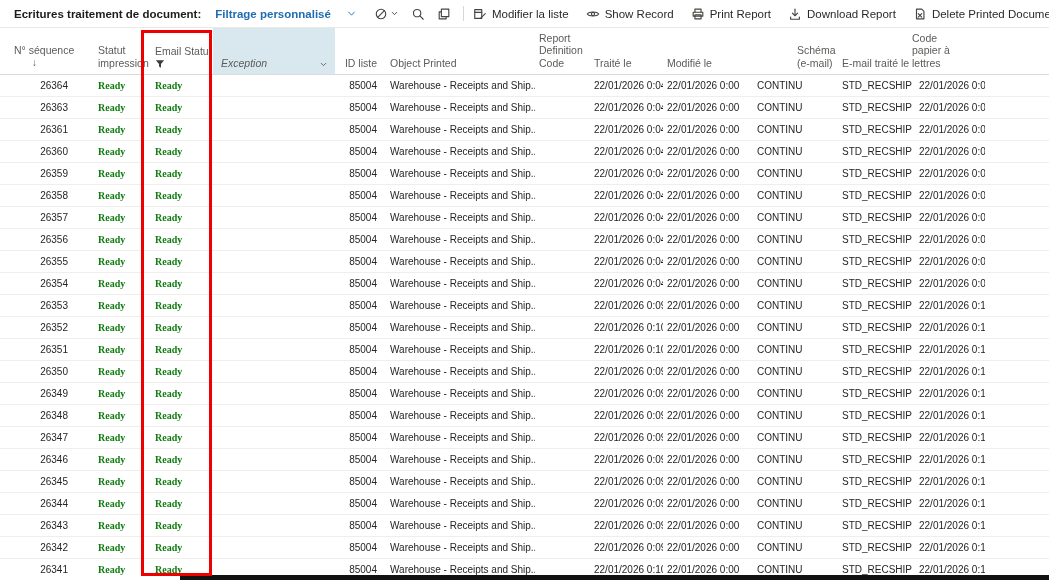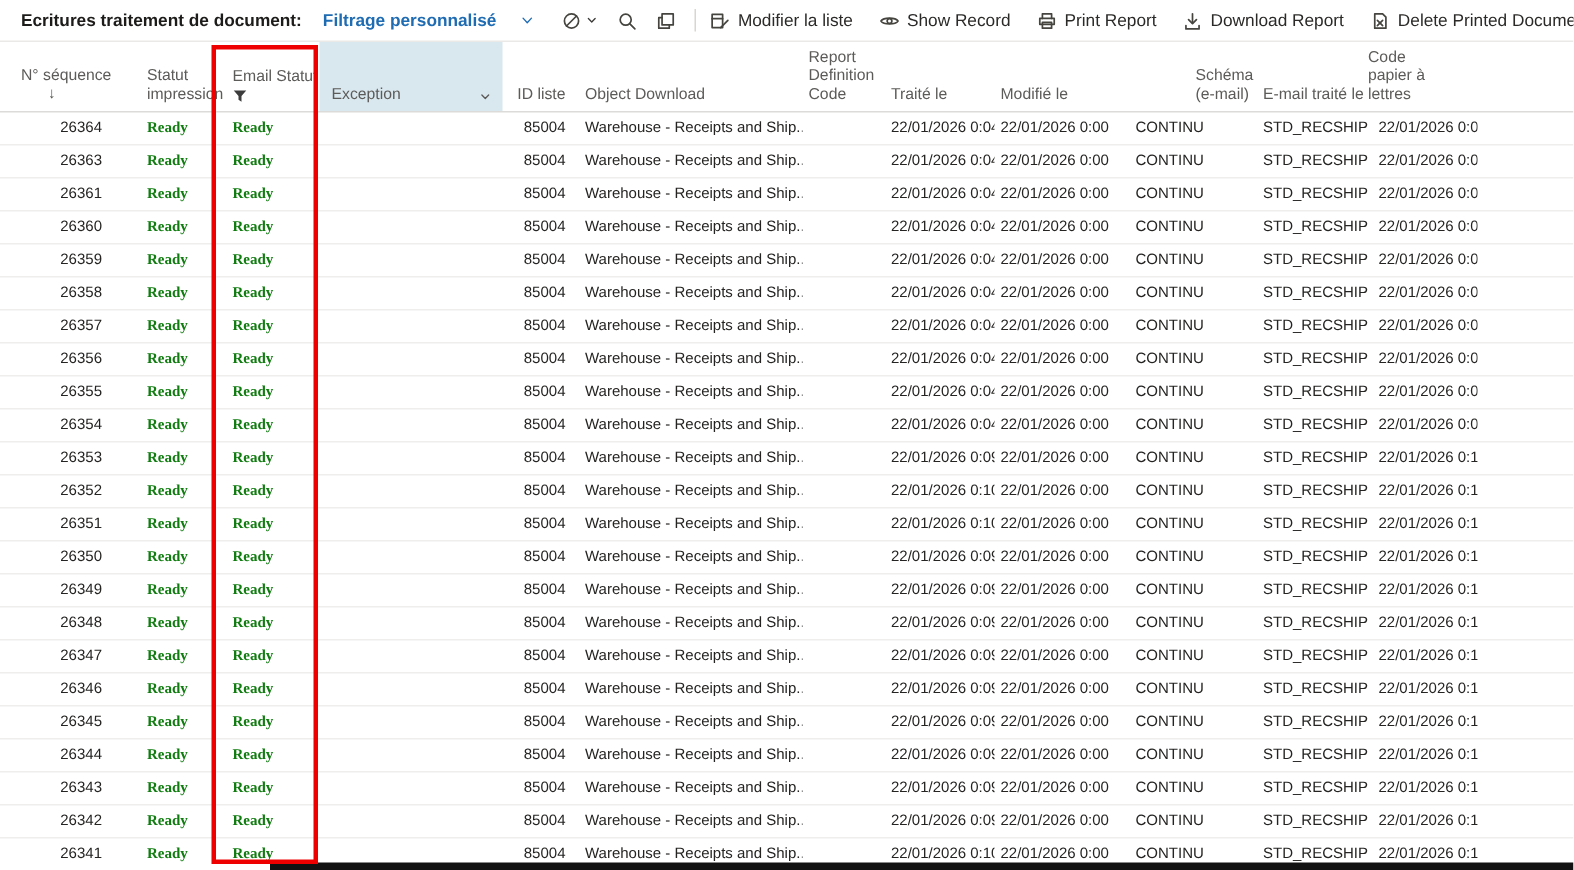--- a/index.html
+++ b/index.html
@@ -51,21 +51,21 @@
   .th.c-sch, .td.c-sch { padding-left:4px; }
   .th.c-sch .th-text { max-width:56px;margin-left:40px; }
   .th.c-pap .th-text { max-width:60px; }
 
   .ready { color:var(--ready-green,#107c10); font-weight:700;font-family:Liberation Serif, serif; }
 
   .sort-arrow { margin-left:18px; margin-top:1px; font-size:10px; color:#55544f; }
   .funnel { margin-top:2px; width:10px; height:10px; }
   .exc-header { background:var(--selected-header-bg,#d9e7ee); flex-direction:row;
                 align-items:flex-end; justify-content:space-between;
-                padding:0 7px 5px 8px; cursor:pointer; }
+                padding:0 7px 5px 8px; cursor:pointer;font-style:italic; }
 
   
   .red-box { position:absolute; left:141px; top:30px; width:71px; height:546px;
              border:3px solid var(--highlight-red,#ee0000); pointer-events:none; z-index:6; }
   .bottom-bar { position:absolute; left:180px; right:0; bottom:0; height:5px;
                 background:#121212; z-index:5; cursor:pointer; }
 </style>
 </head>
 <body>
 
@@ -163,21 +163,21 @@
     <div class="th c-exc exc-header">
       <span class="th-text nowrap">Exception</span>
       <svg class="chev" viewBox="0 0 16 16">
           <polyline points="4,6 8,10 12,6"></polyline>
         </svg>
     </div>
     <div class="th c-id">
       <span class="th-text nowrap">ID liste</span>
     </div>
     <div class="th c-obj">
-      <span class="th-text nowrap">Object Download</span>
+      <span class="th-text nowrap">Object Printed</span>
     </div>
     <div class="th c-rep">
       <span class="th-text">Report Definition Code</span>
     </div>
     <div class="th c-tra">
       <span class="th-text nowrap">Traité le</span>
     </div>
     <div class="th c-mod">
       <span class="th-text nowrap">Modifié le</span>
     </div>

